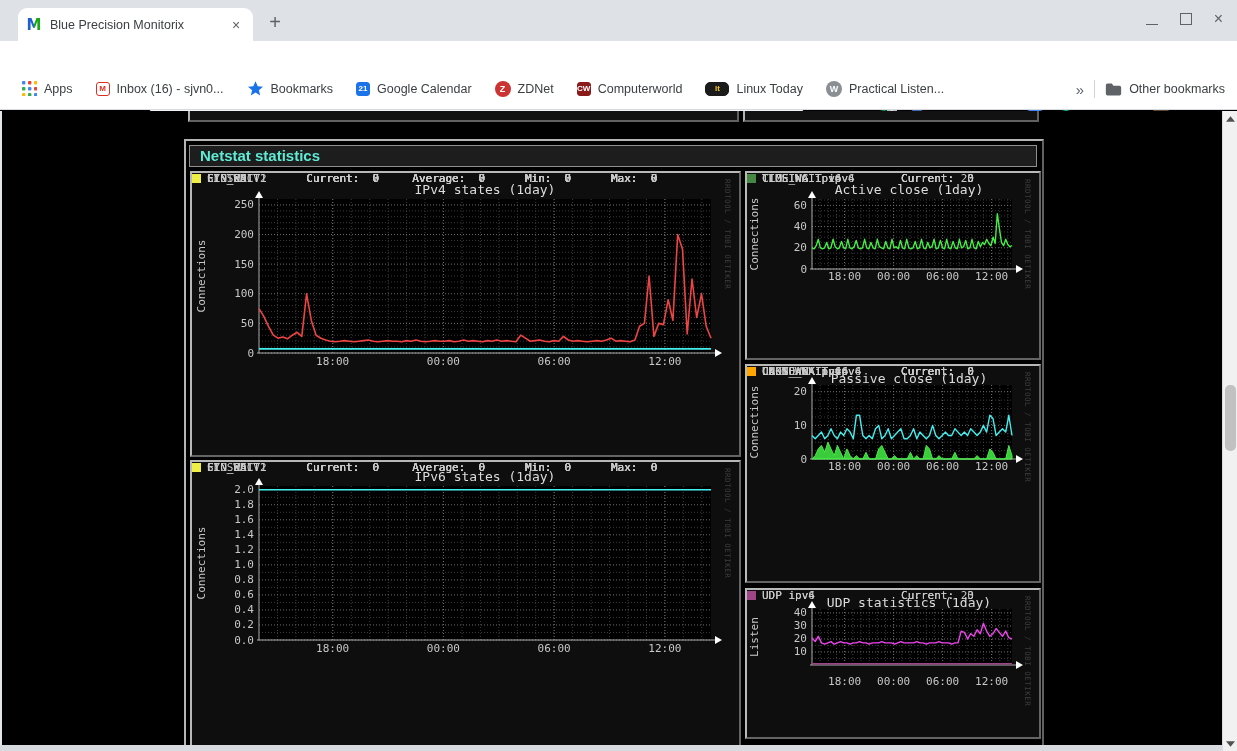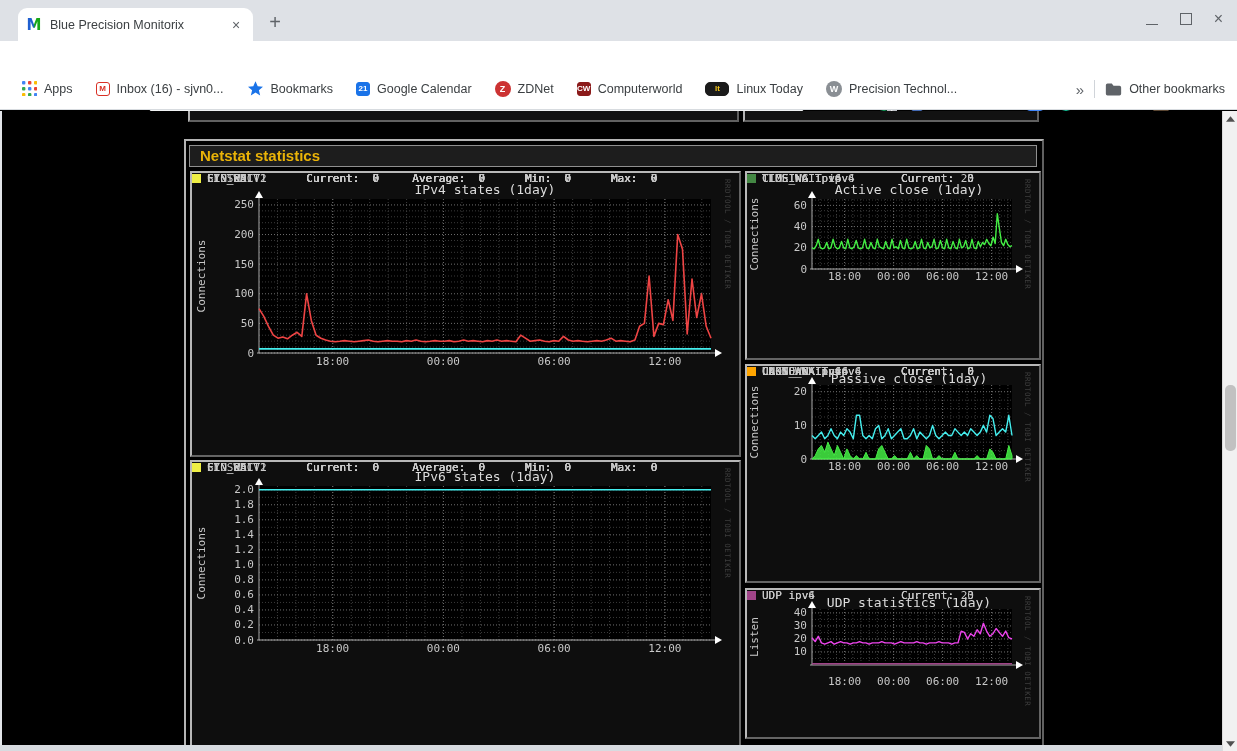--- a/index.html
+++ b/index.html
@@ -23,21 +23,21 @@
   .exticons{position:absolute;left:814px;top:49px;display:flex;gap:11px;align-items:center;height:22px;}
   .bookmarksbar{position:absolute;left:0;top:80px;width:1237px;height:30px;background:#fff;border-bottom:1px solid #d7dbdf;box-sizing:border-box;display:flex;align-items:flex-start;padding:0 12px 0 22px;}
   .bm-item{display:flex;align-items:center;gap:7px;margin-right:23px;font-size:12.5px;color:#3c4043;white-space:nowrap;}
   .bm-right{margin-left:auto;display:flex;align-items:center;gap:10px;}
   .bm-overflow{color:#5f6368;font-size:15px;}
   .bm-divider{width:1px;height:18px;background:#d0d4d9;}
   
   .content{position:absolute;left:0;top:111px;width:1222px;height:640px;background:#000;overflow:hidden;border-left:2px solid #e2e5e9;box-sizing:border-box;}
   .partialbox{position:absolute;height:11px;border:2px outset #b4b4b4;border-top:none;background:#121212;box-sizing:border-box;}
   .section{position:absolute;left:182px;top:28px;width:860px;height:618px;border:2px outset #b4b4b4;box-sizing:border-box;}
-  .sec-header{position:absolute;left:3px;top:4px;width:848px;height:22px;background:#1d1d1d;border:1px solid #8f8f8f;box-sizing:border-box;line-height:20px;padding-left:10px;font-weight:bold;font-size:15px;color:#eab308;}
+  .sec-header{position:absolute;left:3px;top:4px;width:848px;height:22px;background:#1d1d1d;border:1px solid #8f8f8f;box-sizing:border-box;line-height:20px;padding-left:10px;font-weight:bold;font-size:15px;color:#5eead4;}
   .gbox{position:absolute;border:2px outset #b8b8b8;background:#0e0e0e;overflow:hidden;box-sizing:border-box;}
   .gbox svg{position:absolute;left:0;top:0;}
   .lrow{position:absolute;display:flex;align-items:center;font-family:"DejaVu Sans Mono",monospace;font-size:11px;color:#c9c9c9;white-space:pre;line-height:11px;}
   .sw{width:9px;height:9px;margin-right:6px;flex:none;}
   .bottomstrip{position:absolute;left:0;top:745px;width:1222px;height:6px;background:#d7dbe0;}
   
   .scrollbar{position:absolute;left:1222px;top:111px;width:15px;height:640px;background:#f1f1f1;border-left:1px solid #dcdcdc;box-sizing:border-box;}
   .sb-btn{position:absolute;left:0;width:15px;height:15px;display:flex;align-items:center;justify-content:center;}
   .sb-thumb{position:absolute;left:2px;top:274px;width:11px;height:66px;background:#c1c1c1;border-radius:5px;}
   .ico{display:inline-flex;align-items:center;justify-content:center;flex:none;}
@@ -245,21 +245,21 @@
         <span class="bm-item">
           <span class="ico">
             <span style="width:24px;height:14px;background:#1b1b1b;color:#f4c61b;border:1.5px solid #1b1b1b;border-radius:5px;font:bold 8px 'Liberation Sans',sans-serif;display:inline-flex;align-items:center;justify-content:center;box-sizing:border-box;">lt</span>
           </span>
           <span>Linux Today</span>
         </span>
         <span class="bm-item">
           <span class="ico">
             <span style="width:16px;height:16px;background:#8a8f94;color:#ffffff;border-radius:50%;font:bold 9px 'Liberation Sans',sans-serif;display:inline-flex;align-items:center;justify-content:center;">W</span>
           </span>
-          <span>Precision Technol...</span>
+          <span>Practical Listen...</span>
         </span>
       </span>
     <span class="bm-right">
       <span class="bm-overflow">»</span>
       <span class="bm-divider"></span>
       <span class="bm-item" style="margin-right:0;">
         <span class="ico">
           <svg width="17" height="15" viewBox="0 0 20 16">
               <path d="M1 3 a2 2 0 0 1 2-2 h5 l2 2.5 h7 a2 2 0 0 1 2 2 V13 a2 2 0 0 1 -2 2 H3 a2 2 0 0 1 -2-2 Z" fill="#5f6368"></path>
             </svg>

